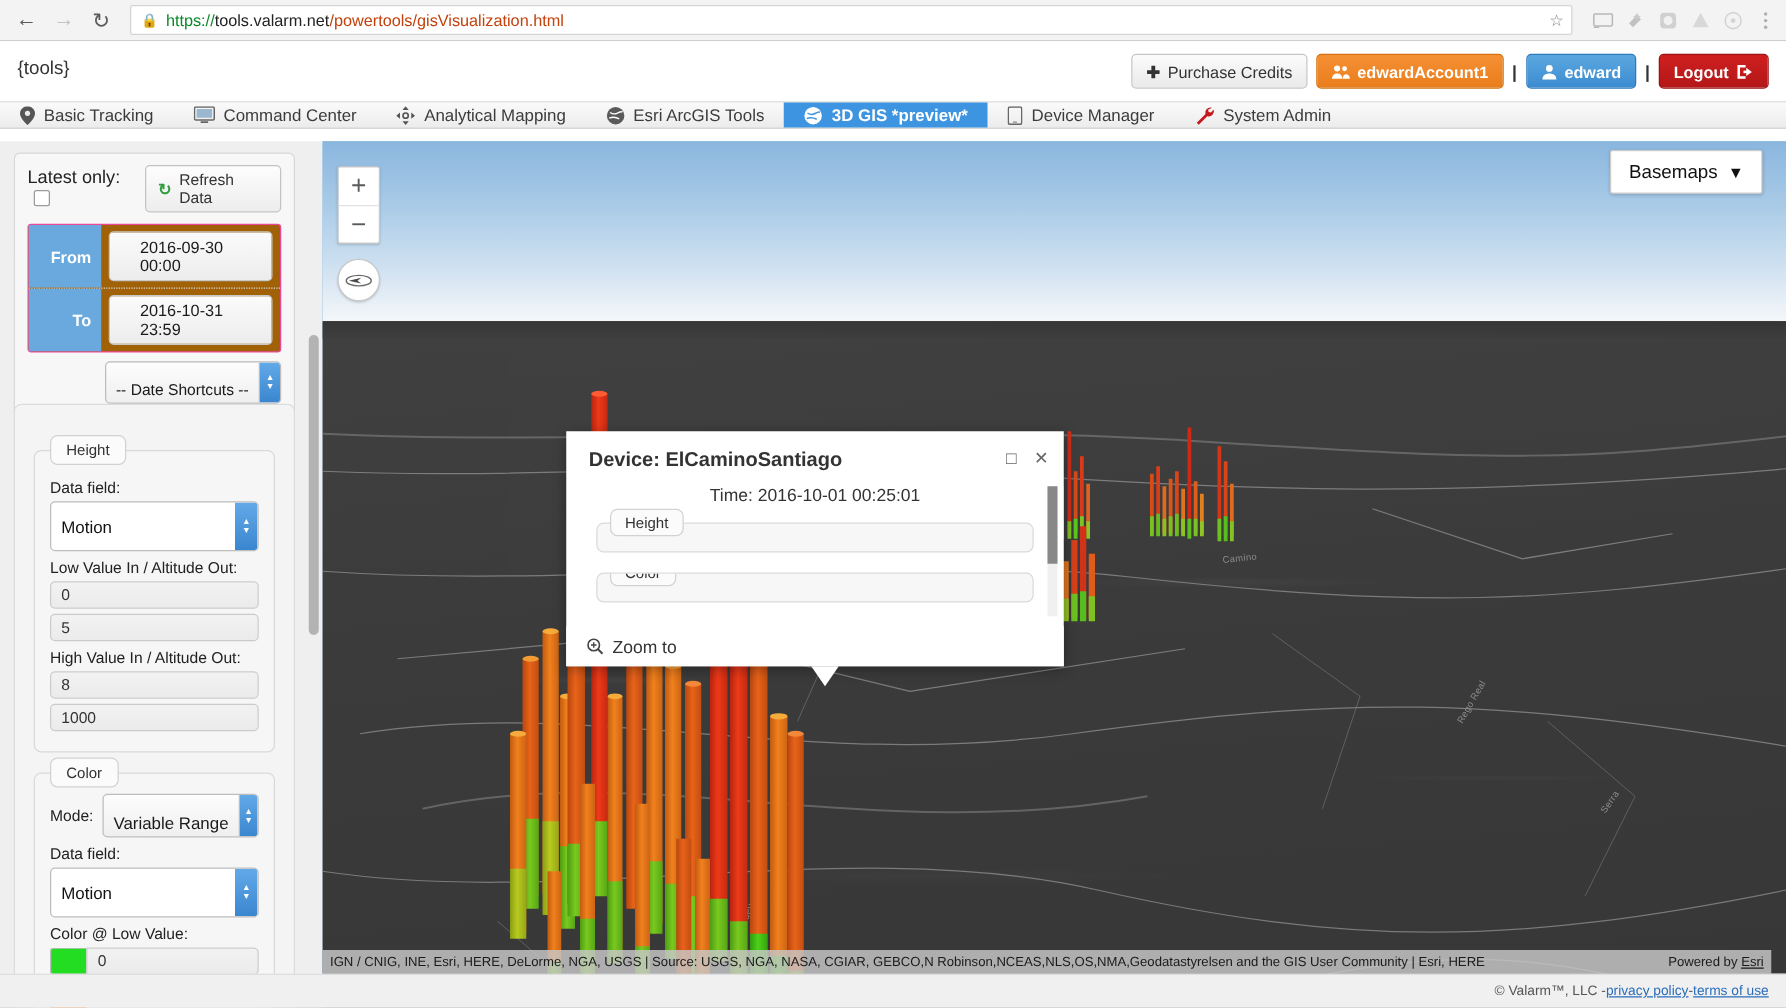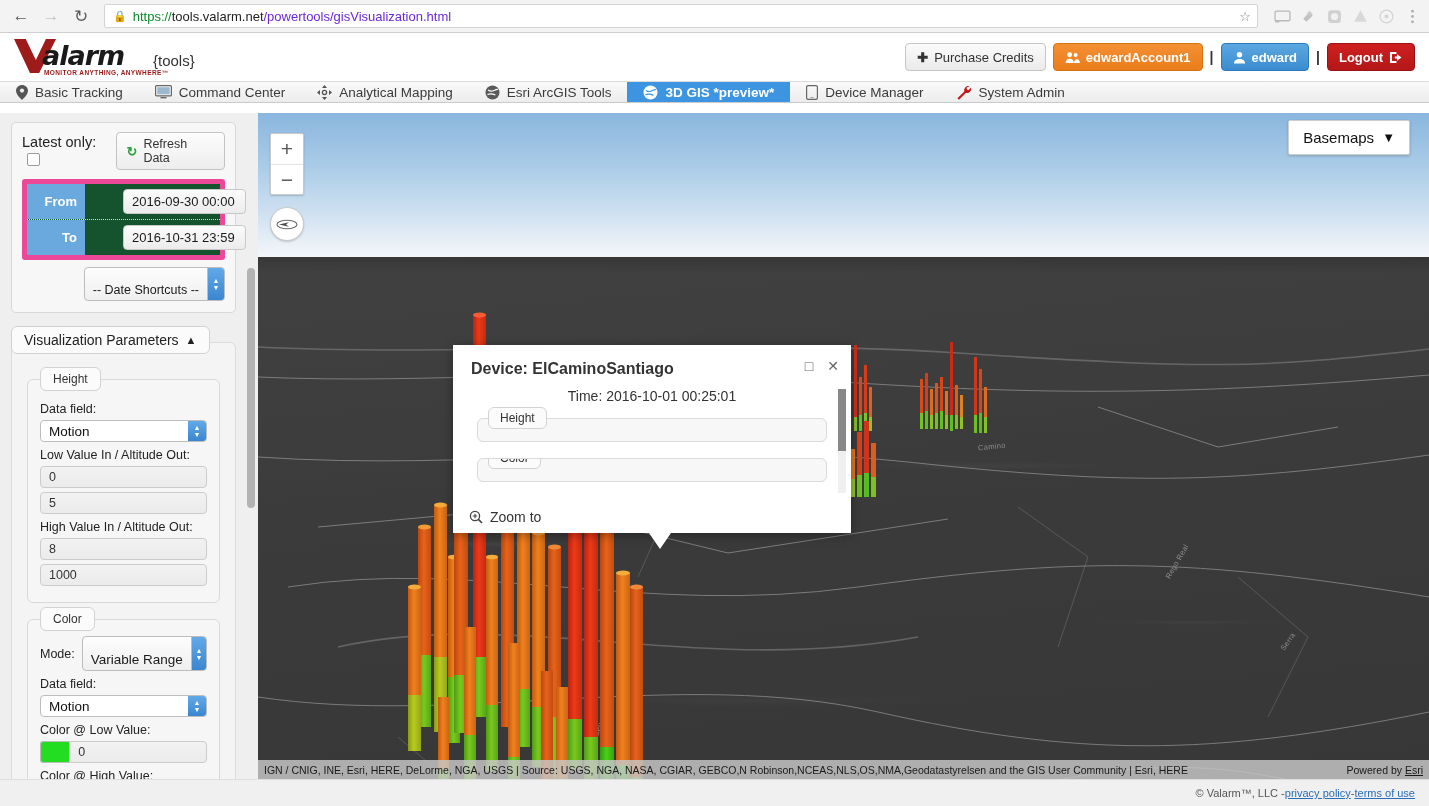--- a/index.html
+++ b/index.html
@@ -23,21 +23,21 @@
   }
   .nav-btn.disabled { color: #c4c4c4; }
   .urlbar {
     flex: 1; height: 24px; background: #fff; border: 1px solid #d4d4d4; border-radius: 2px;
     display: flex; align-items: center; padding: 0 8px; margin: 0 6px; gap: 6px;
     font-size: 13px; color: #333; position: relative;
   }
   .lock { color: #0a8a28; font-size: 11px; }
   .url-scheme { color: #0a8a28; }
   .url-host { color: #222; }
-  .url-path { color: #6d28d9; }
+  .url-path { color: #c2410c; }
   .urlbar-star { position: absolute; right: 6px; color: #808080; font-size: 13px; }
   .chrome-icons { display: flex; align-items: center; gap: 9px; padding-left: 6px; }
   .cicon { width: 17px; height: 17px; opacity: .55; display: block; }
 
   
   .app-header {
     height: 48px; background: #fff; display: flex; align-items: center;
     padding: 0 14px; justify-content: space-between;
   }
   .brand { display: flex; align-items: flex-end; gap: 7px; }
@@ -105,34 +105,33 @@
   .latest-row { display: flex; align-items: center; justify-content: space-between; margin-bottom: 9px; }
   .latest-lbl { font-size: 14.5px; color: #222; }
   .chk { width: 13px; height: 13px; border: 1px solid #9a9a9a; border-radius: 2px; background: #fff; display: inline-block; vertical-align: -1px; margin-left: 5px; }
   .refresh-btn {
     display: inline-flex; align-items: center; gap: 6px;
     background: linear-gradient(#fdfdfd,#ededed); border: 1px solid #c3c3c3; border-radius: 4px;
     padding: 4px 9px; font-size: 12.5px; color: #333; cursor: pointer;
   }
   .refresh-ico { color: #2f9e3f; font-size: 13px; font-weight: bold; }
 
-  .date-box { border: 5px solid #ec4899; background: #14532d; border-radius: 3px; }
+  .date-box { border: 1px solid #ec4899; background: #a16207; border-radius: 3px; }
   .date-row { display: flex; align-items: center; }
   .date-row + .date-row { border-top: 1px dotted #d8d8d8; align-items: center; }
   .date-lbl {
     width: 58px; align-self: stretch; background: #6aa9dd; color: #fff;
     font-size: 13px; font-weight: 700; display: flex; align-items: center;
     justify-content: flex-end; padding: 9px 8px;
   }
   .date-inp-wrap { flex: 1; padding: 5px 6px; }
   .date-inp {
     width: 100%; background: linear-gradient(#fbfbfb,#ececec); border: 1px solid #c8c8c8;
-    border-radius: 4px; padding: 4px 8px; font-size: 13px; color: #1a1a1a;
+    border-radius: 4px; padding: 4px 24px; font-size: 13px; color: #1a1a1a;
     font-family: "Liberation Sans", sans-serif;
-    margin-left: 32px;
   }
   .shortcut-row { display: flex; justify-content: flex-end; margin-top: 7px; }
   .select-ctl {
     display: inline-flex; align-items: stretch;
     background: linear-gradient(#fdfdfd,#efefef); border: 1px solid #bdbdbd;
     border-radius: 4px; overflow: hidden; cursor: pointer; min-height: 22px;
   }
   .select-ctl .sel-text {
     padding: 3px 8px; font-size: 12.5px; color: #1a1a1a; white-space: nowrap;
     display: flex; align-items: center; margin-top: 12px;
@@ -160,21 +159,21 @@
   .fs-legend {
     position: absolute; top: -13px; left: 12px;
     background: #fbfbfb; border: 1px solid #d2d2d2; border-radius: 6px;
     padding: 4px 12px; font-size: 12px; color: #333;
   }
   .fld-lbl { font-size: 12.5px; color: #222; margin: 6px 0 4px 0; }
   .fld-lbl:first-child { margin-top: 0; }
   .wide-select {
     display: flex; align-items: stretch; width: 100%;
     background: #fff; border: 1px solid #bdbdbd; border-radius: 4px; overflow: hidden;
-    cursor: pointer; height: 22px;
+    cursor: pointer; height: 40px;
   }
   .wide-select .sel-text { flex: 1; padding: 0 8px; font-size: 13.5px; color: #111; display: flex; align-items: center; }
   .wide-select .sel-arrow {
     width: 18px; background: linear-gradient(#62a9e8,#3a86cf);
     display: flex; flex-direction: column; align-items: center; justify-content: center;
     color: #fff; font-size: 7px; line-height: 7px;
   }
   .ro-input {
     width: 100%; background: linear-gradient(#f2f2f2,#ebebeb); border: 1px solid #cbcbcb;
     border-radius: 4px; padding: 3px 8px; font-size: 12.5px; color: #333; margin-bottom: 4px;
@@ -231,21 +230,21 @@
     padding: 8px 14px; font-size: 15px; color: #111; cursor: pointer;
     display: flex; align-items: center; gap: 8px; min-width: 100px;
   }
   .basemaps-shadow {
     position: absolute; right: 19px; top: 7px; width: 110px; height: 50px;
     background: #fff; border: 1px solid #cdcdcd; z-index: -1;
   }
 
   
   .attribution {
-    position: absolute; left: 258px; right: 0; bottom: 27px; height: 19px;
+    position: absolute; left: 258px; right: 12px; bottom: 27px; height: 19px;
     background: rgba(200,200,200,.82); color: #1a1a1a;
     font-size: 10.5px; display: flex; align-items: center; justify-content: space-between;
     padding: 0 6px; font-family: "Liberation Sans", sans-serif;
   }
   .attribution a { color: #1a1a1a; text-align: right; }
 
   
   .footer {
     position: absolute; left: 0; right: 0; bottom: 0; height: 27px;
     background: #f0f0f0; border-top: 1px solid #dedede;
@@ -326,25 +325,20 @@
     <svg class="cicon" viewBox="0 0 16 16">
         <circle cx="8" cy="3" r="1.3" fill="#777"></circle>
         <circle cx="8" cy="8" r="1.3" fill="#777"></circle>
         <circle cx="8" cy="13" r="1.3" fill="#777"></circle>
       </svg>
   </div>
 </div>
 
 <div class="app-header">
   <div class="brand">
-    <div class="logo-wrap">
-      <div class="logo-v"></div>
-      <div class="logo-text">alarm</div>
-      <div class="logo-tag">MONITOR ANYTHING, ANYWHERE™</div>
-    </div>
     <div class="brand-suffix">{tools}</div>
   </div>
   <div class="header-right">
     <div class="hbtn hbtn-default">
       <span style="font-weight:700;">✚</span>
       <span>Purchase Credits</span>
     </div>
     <div class="hbtn hbtn-orange">
       <svg width="15" height="13" viewBox="0 0 16 14">
           <circle cx="5" cy="4" r="2.6" fill="#fff"></circle>
@@ -461,24 +455,20 @@
         </div>
 
         <div class="shortcut-row">
           <div class="select-ctl">
             <span class="sel-text">-- Date Shortcuts --</span>
             <span class="sel-arrow">▲<br>▼</span>
           </div>
         </div>
       </div>
 
-      <div class="vp-header">
-        <span>Visualization Parameters</span>
-        <span style="font-size:11px;">▲</span>
-      </div>
 
       <div class="vp-body">
 
         <div class="fs">
           <div class="fs-legend">Height</div>
           <div class="fld-lbl">Data field:</div>
           <div class="wide-select">
             <span class="sel-text">Motion</span>
             <span class="sel-arrow">▲<br>▼</span>
           </div>

